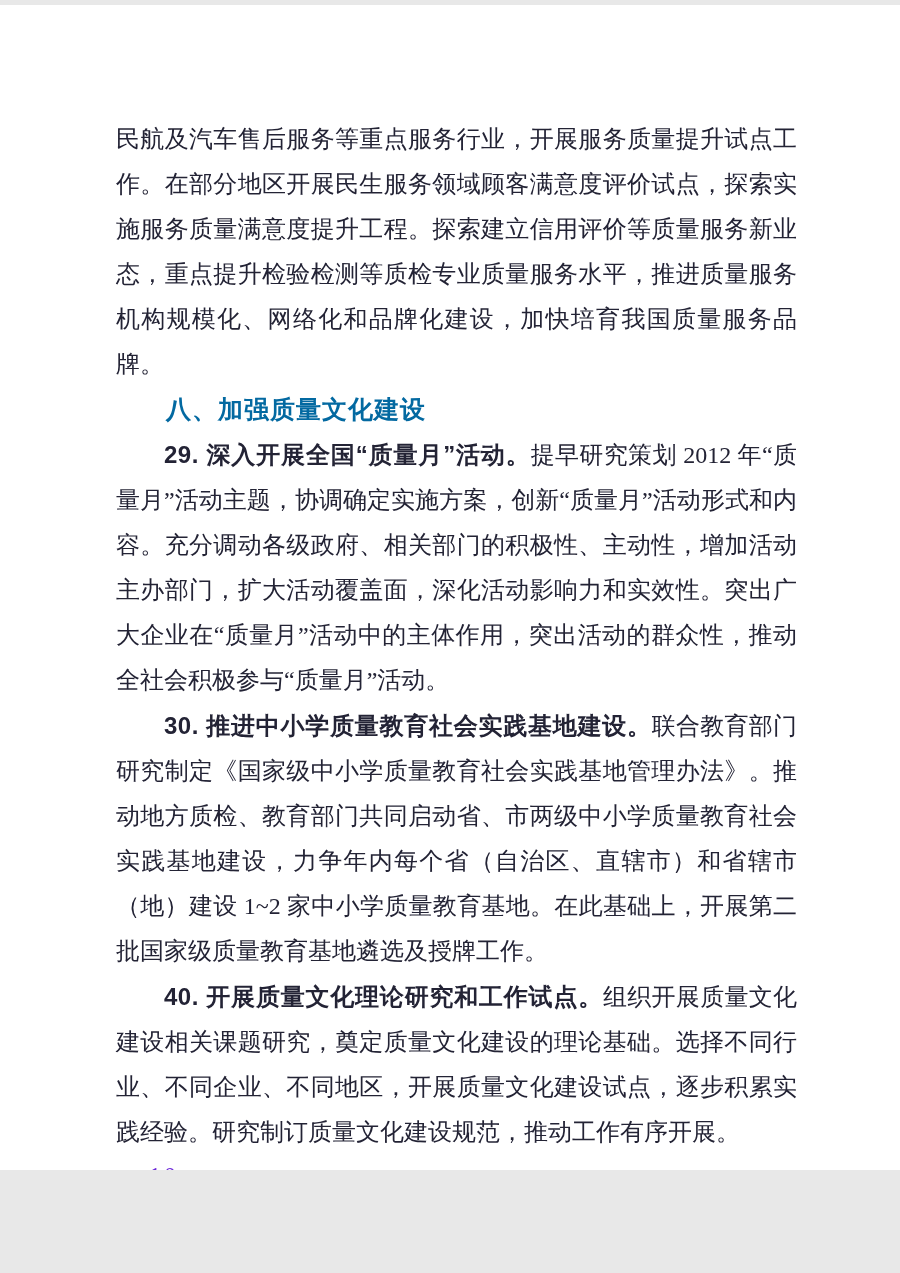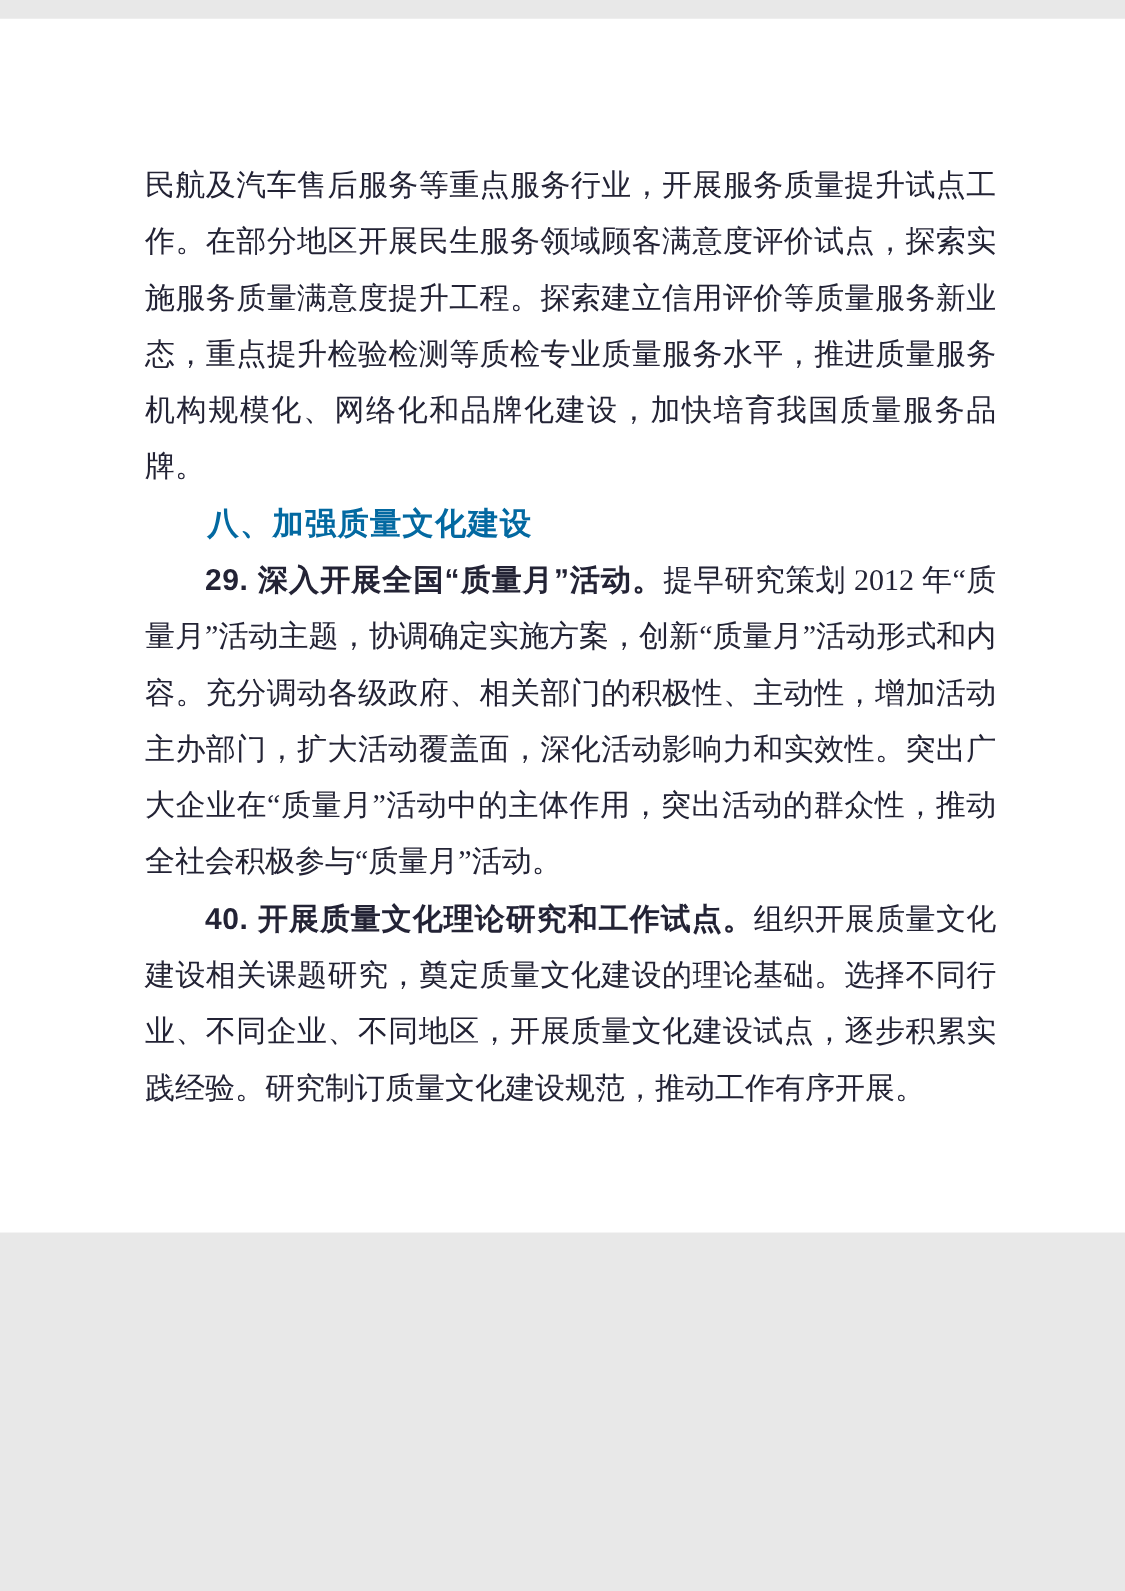--- a/index.html
+++ b/index.html
@@ -3,22 +3,22 @@
 <meta charset="utf-8">
 <style>
   html, body {
     margin: 0;
     padding: 0;
     background: #e8e8e8;
   }
   .page {
     position: relative;
     width: 900px;
-    height: 971px;
-    margin: 15px auto;
+    height: 1165px;
+    margin: 5px auto;
     background: #ffffff;
     overflow: hidden;
     box-sizing: border-box;
   }
   .doc-body {
     position: absolute;
     left: 116px;
     top: 112px;
     width: 681px;
     font-family: "Liberation Serif", "DejaVu Serif", serif;
@@ -66,20 +66,21 @@
 <div class="page">
 
   <div class="doc-body">
 
     <p class="para no-indent">民航及汽车售后服务等重点服务行业，开展服务质量提升试点工作。在部分地区开展民生服务领域顾客满意度评价试点，探索实施服务质量满意度提升工程。探索建立信用评价等质量服务新业态，重点提升检验检测等质检专业质量服务水平，推进质量服务机构规模化、网络化和品牌化建设，加快培育我国质量服务品牌。</p>
 
     <p class="heading">八、加强质量文化建设</p>
 
     <p class="para"><span class="lead">29. 深入开展全国“质量月”活动。</span><span>提早研究策划 2012 年“质量月”活动主题，协调确定实施方案，创新“质量月”活动形式和内容。充分调动各级政府、相关部门的积极性、主动性，增加活动主办部门，扩大活动覆盖面，深化活动影响力和实效性。突出广大企业在“质量月”活动中的主体作用，突出活动的群众性，推动全社会积极参与“质量月”活动。</span></p>
 
+    <p class="para"><span class="lead">30. 推进中小学质量教育社会实践基地建设。</span><span>联合教育部门研究制定《国家级中小学质量教育社会实践基地管理办法》。推动地方质检、教育部门共同启动省、市两级中小学质量教育社会实践基地建设，力争年内每个省（自治区、直辖市）和省辖市（地）建设 1~2 家中小学质量教育基地。在此基础上，开展第二批国家级质量教育基地遴选及授牌工作。</span></p>
 
     <p class="para"><span class="lead">40. 开展质量文化理论研究和工作试点。</span><span>组织开展质量文化建设相关课题研究，奠定质量文化建设的理论基础。选择不同行业、不同企业、不同地区，开展质量文化建设试点，逐步积累实践经验。研究制订质量文化建设规范，推动工作有序开展。</span></p>
 
 
   </div>
 
   <div class="page-number">— 10 —</div>
 
 </div>
 

